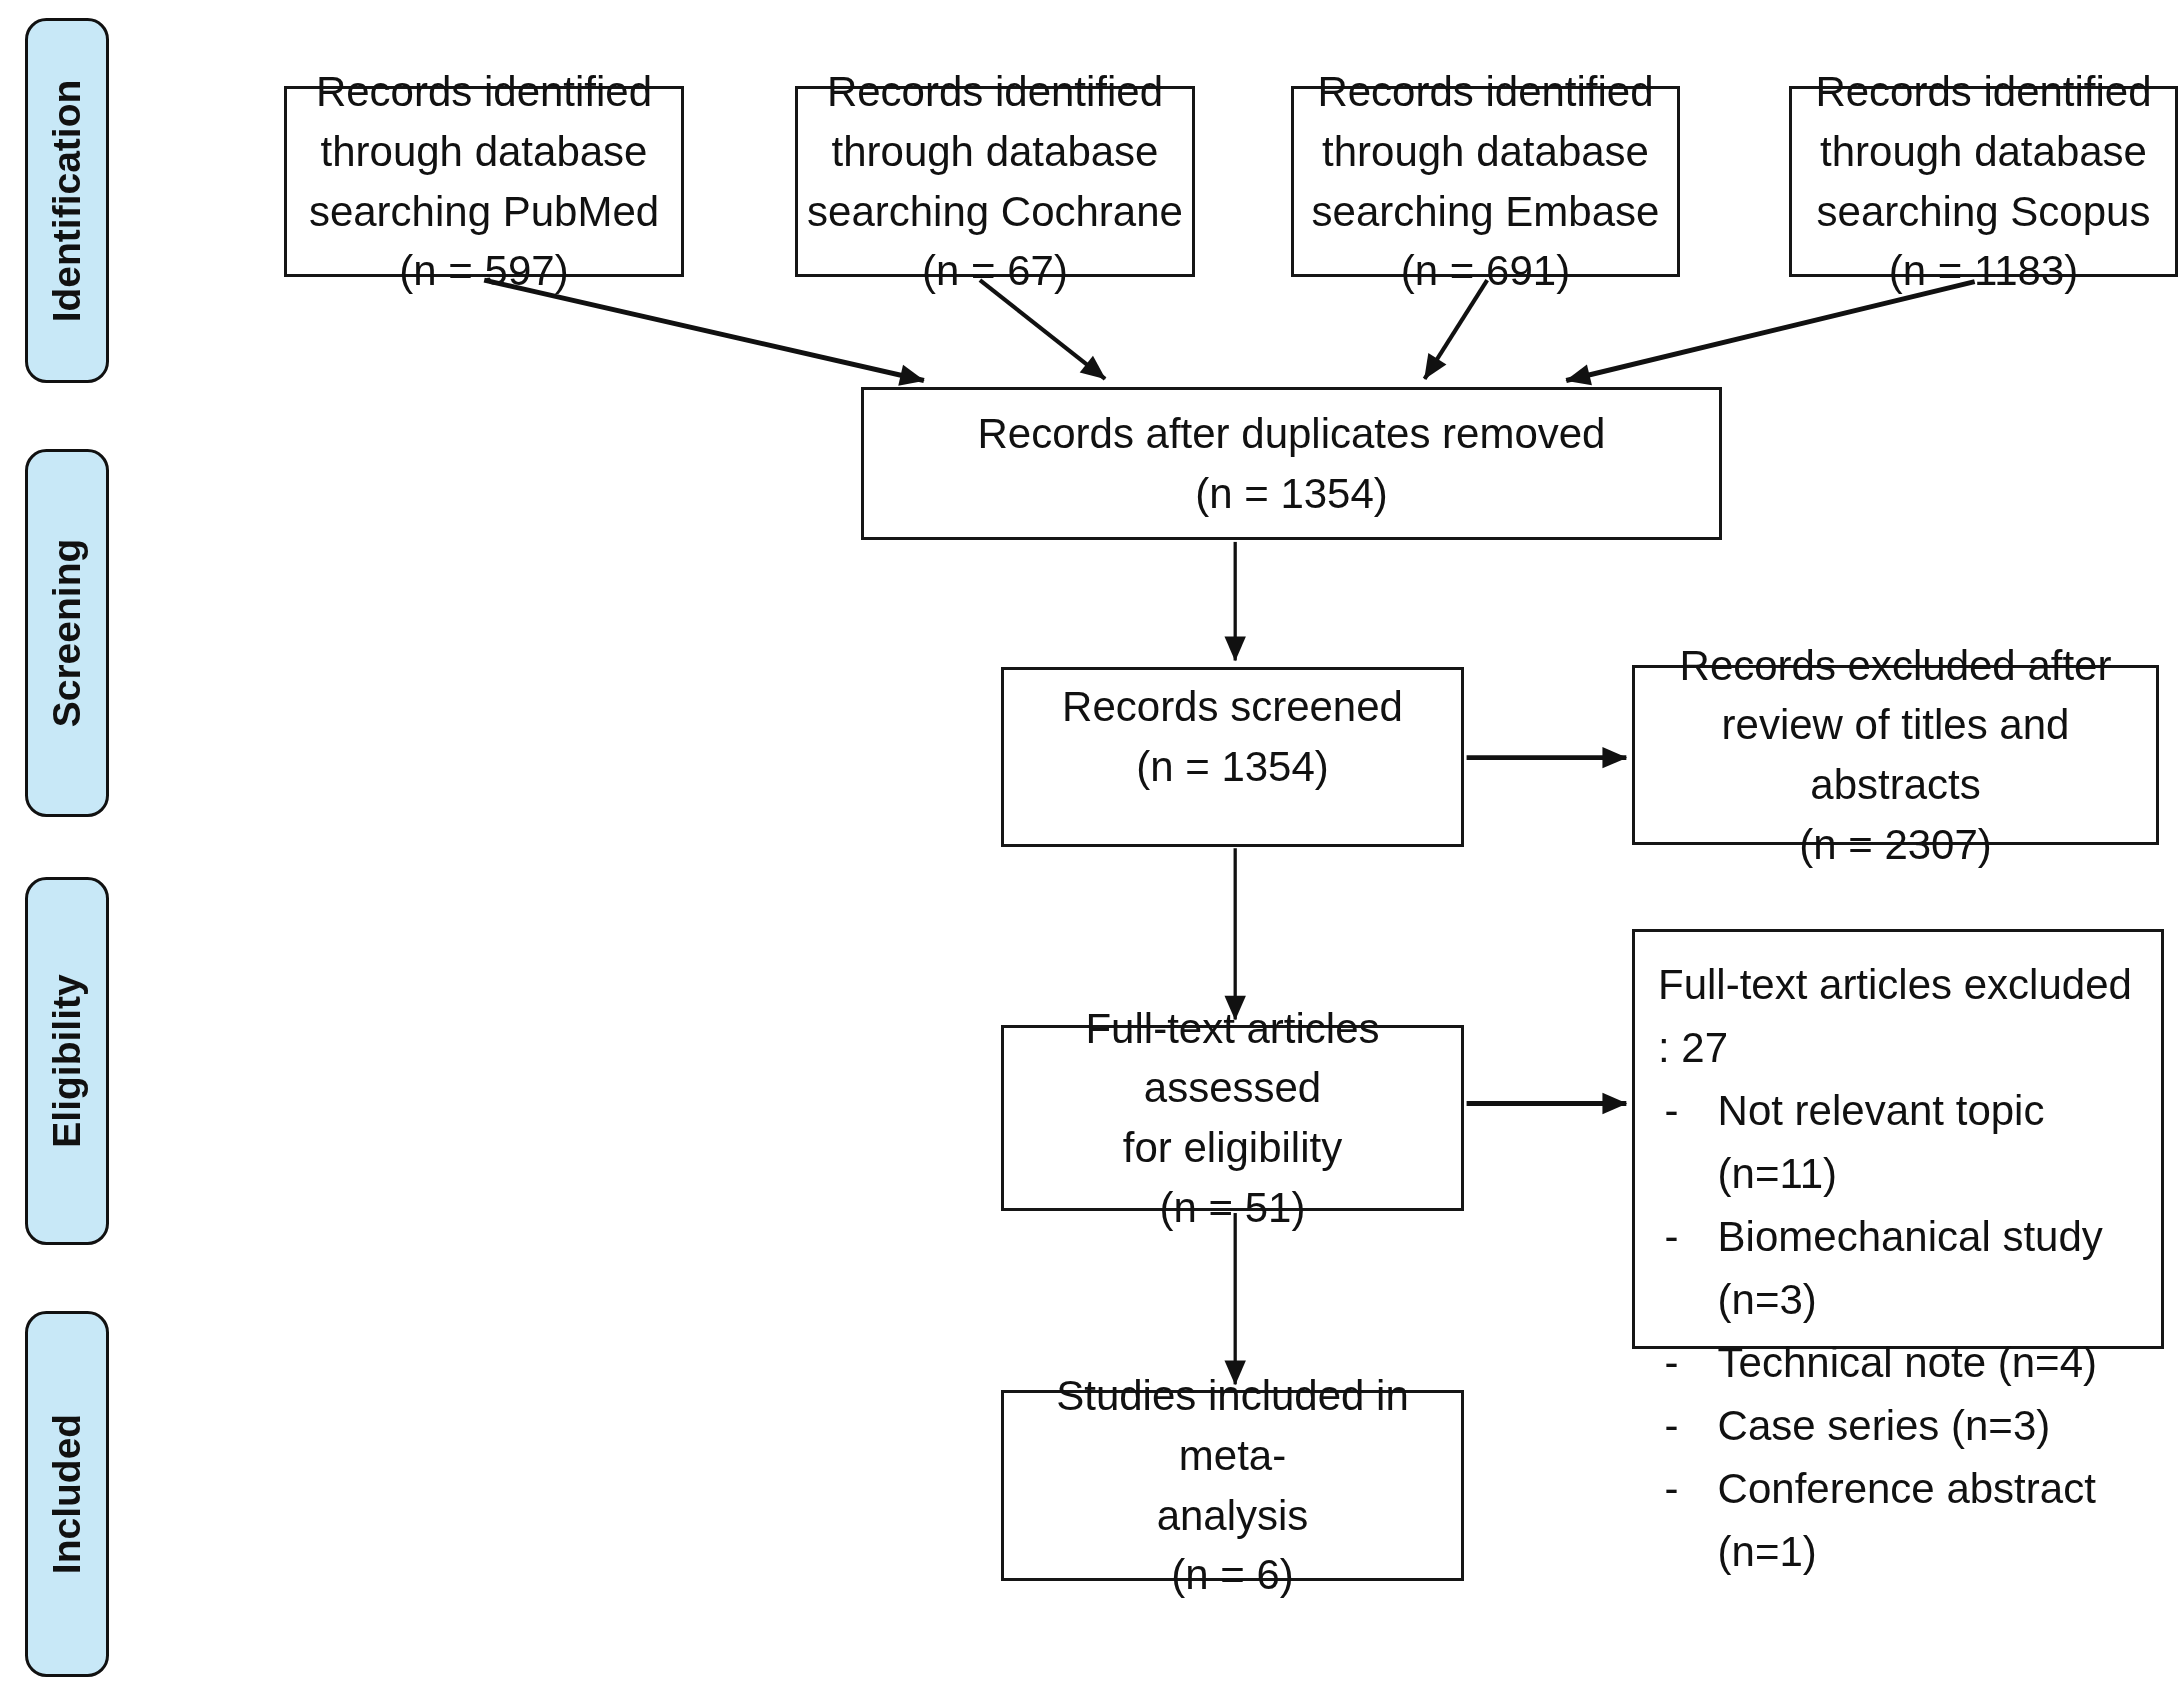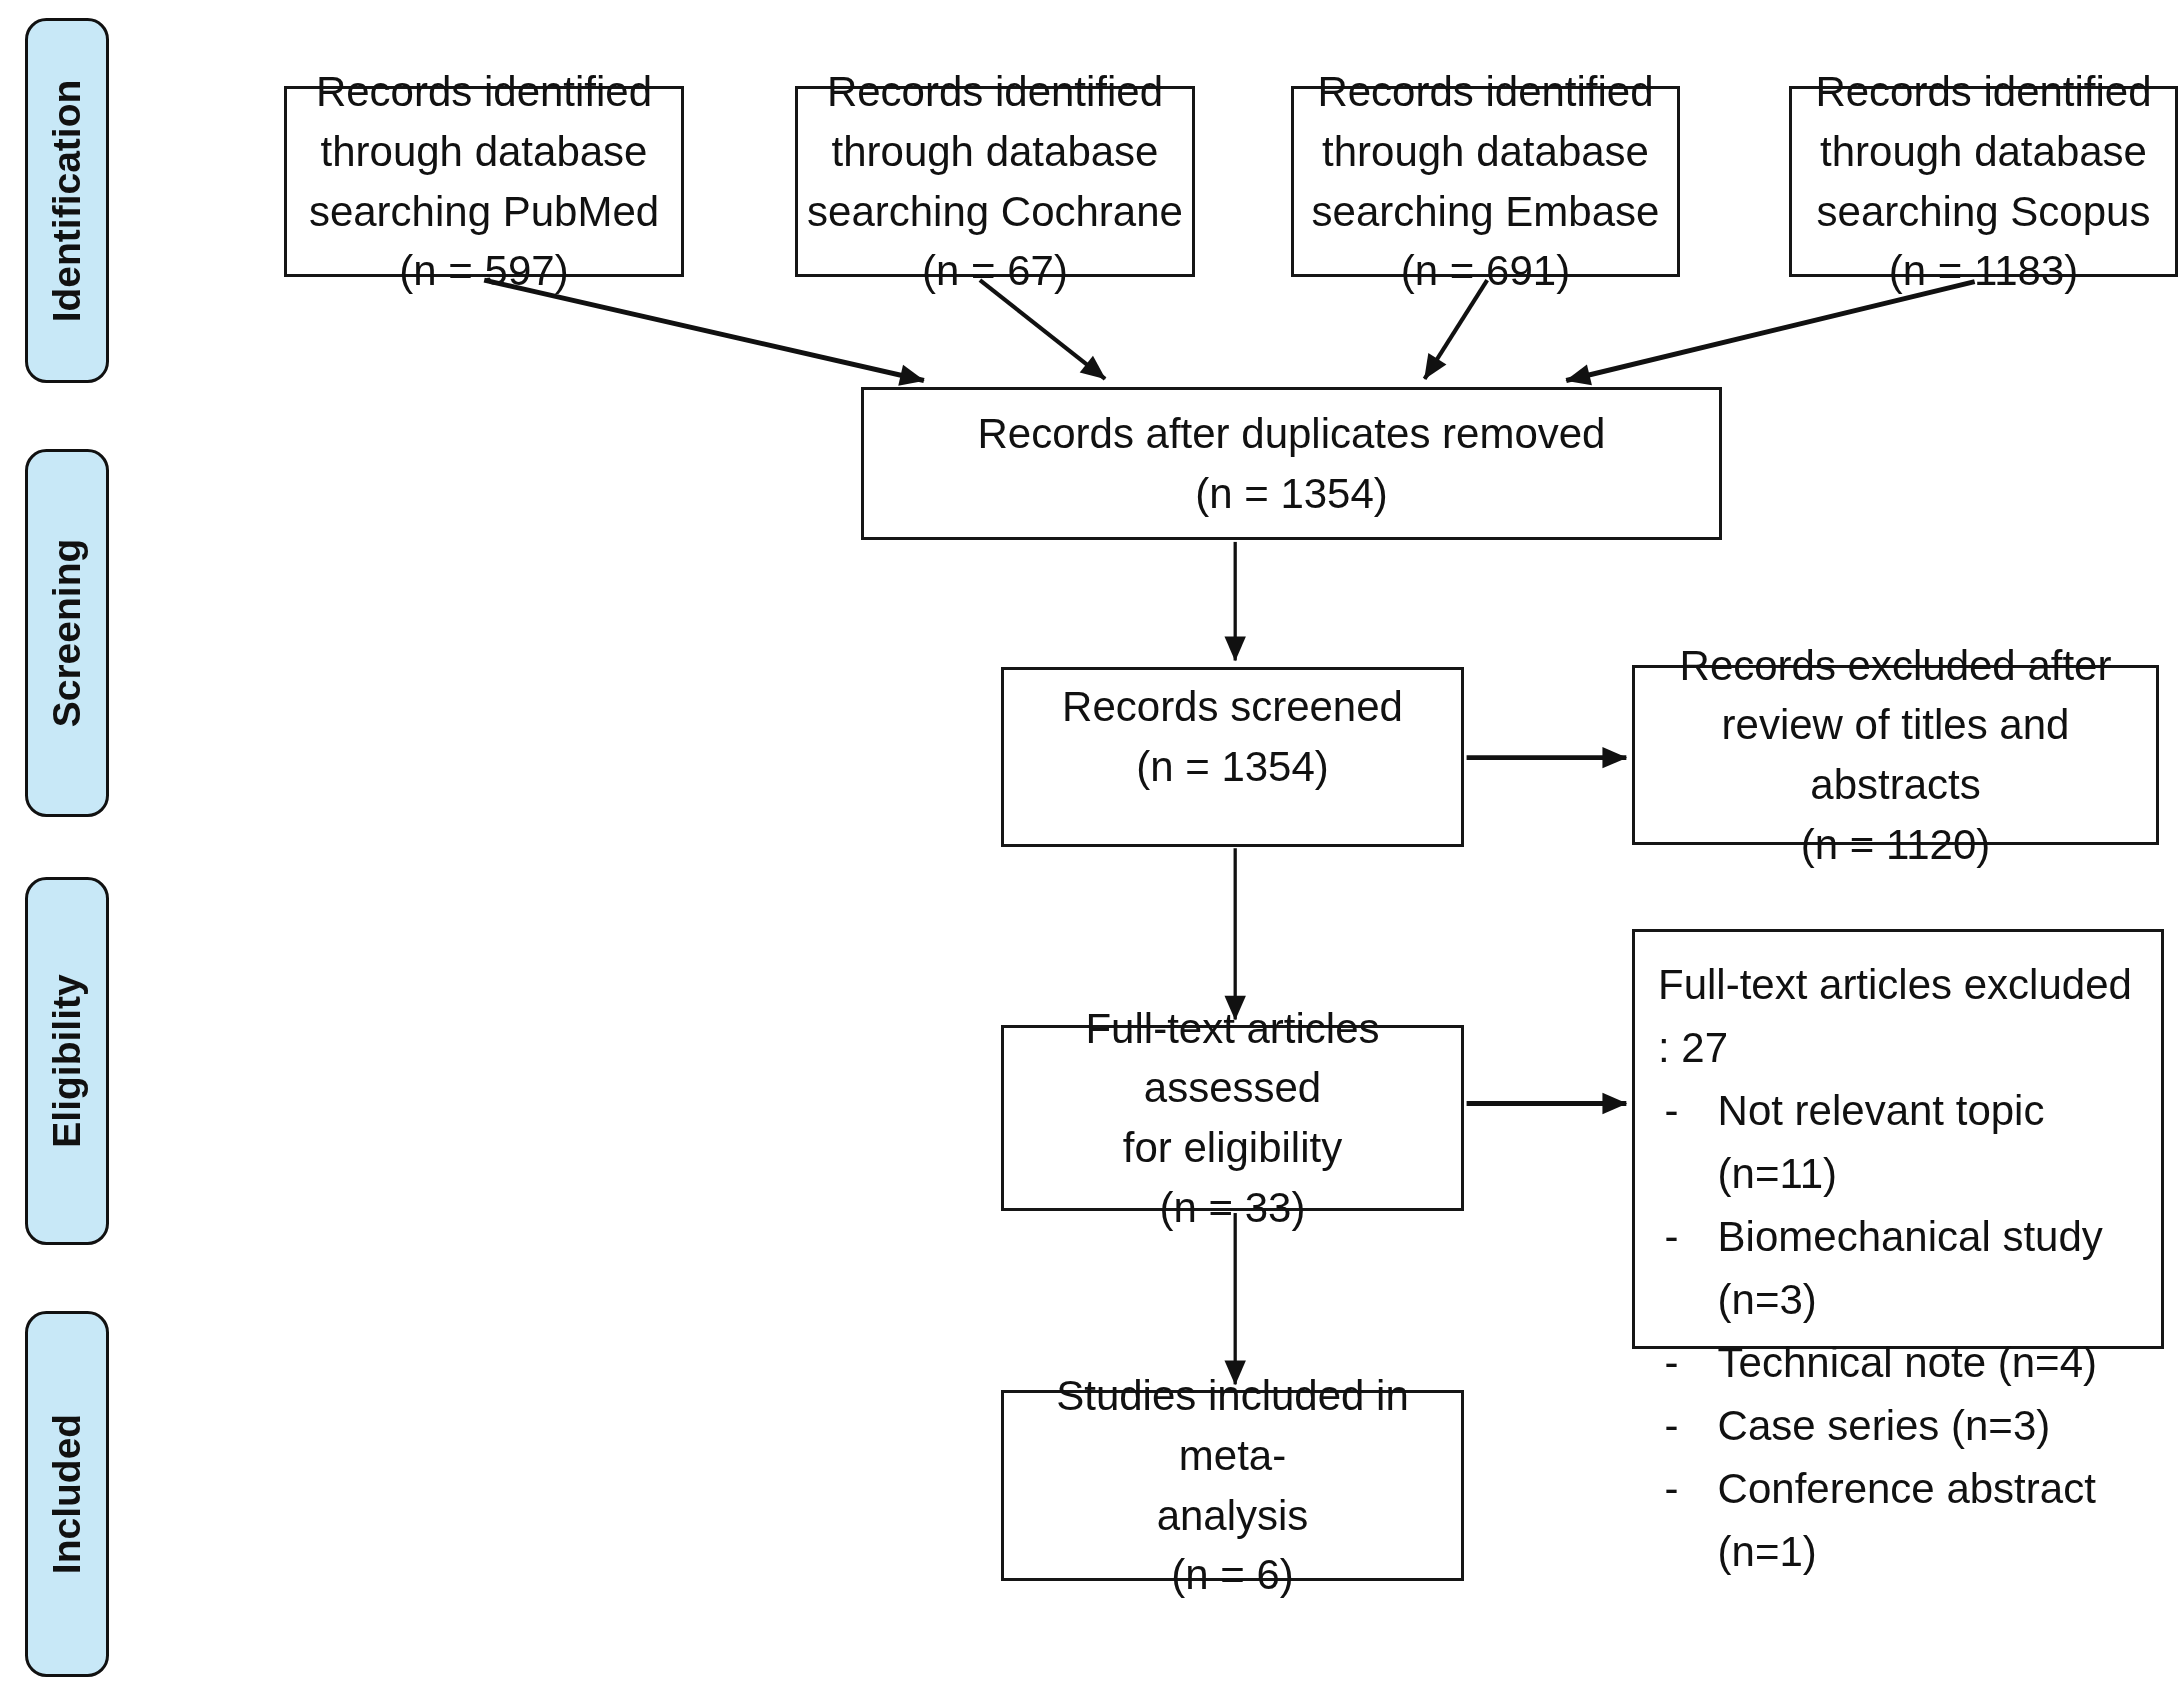--- a/index.html
+++ b/index.html
@@ -143,28 +143,28 @@
 through database
 searching Scopus
 (n = 1183)</div>
 
   <div class="box box-duplicates">Records after duplicates removed
 (n = 1354)</div>
   <div class="box box-screened">Records screened
 (n = 1354)</div>
   <div class="box box-fulltext">Full-text articles assessed
 for eligibility
-(n = 33)</div>
+(n = 51)</div>
   <div class="box box-included">Studies included in meta-
 analysis
 (n = 6)</div>
 
   <div class="box box-excluded-titles">Records excluded after
 review of titles and abstracts
-(n = 1120)</div>
+(n = 2307)</div>
 
   <div class="box box-fulltext-excluded">
     <div class="excl-heading">Full-text articles excluded : 27</div>
     <div class="bullet-row">
       <span class="dash">-</span>
       <span class="item-text">Not relevant topic (n=11)</span>
     </div>
     <div class="bullet-row">
       <span class="dash">-</span>
       <span class="item-text">Biomechanical study (n=3)</span>

